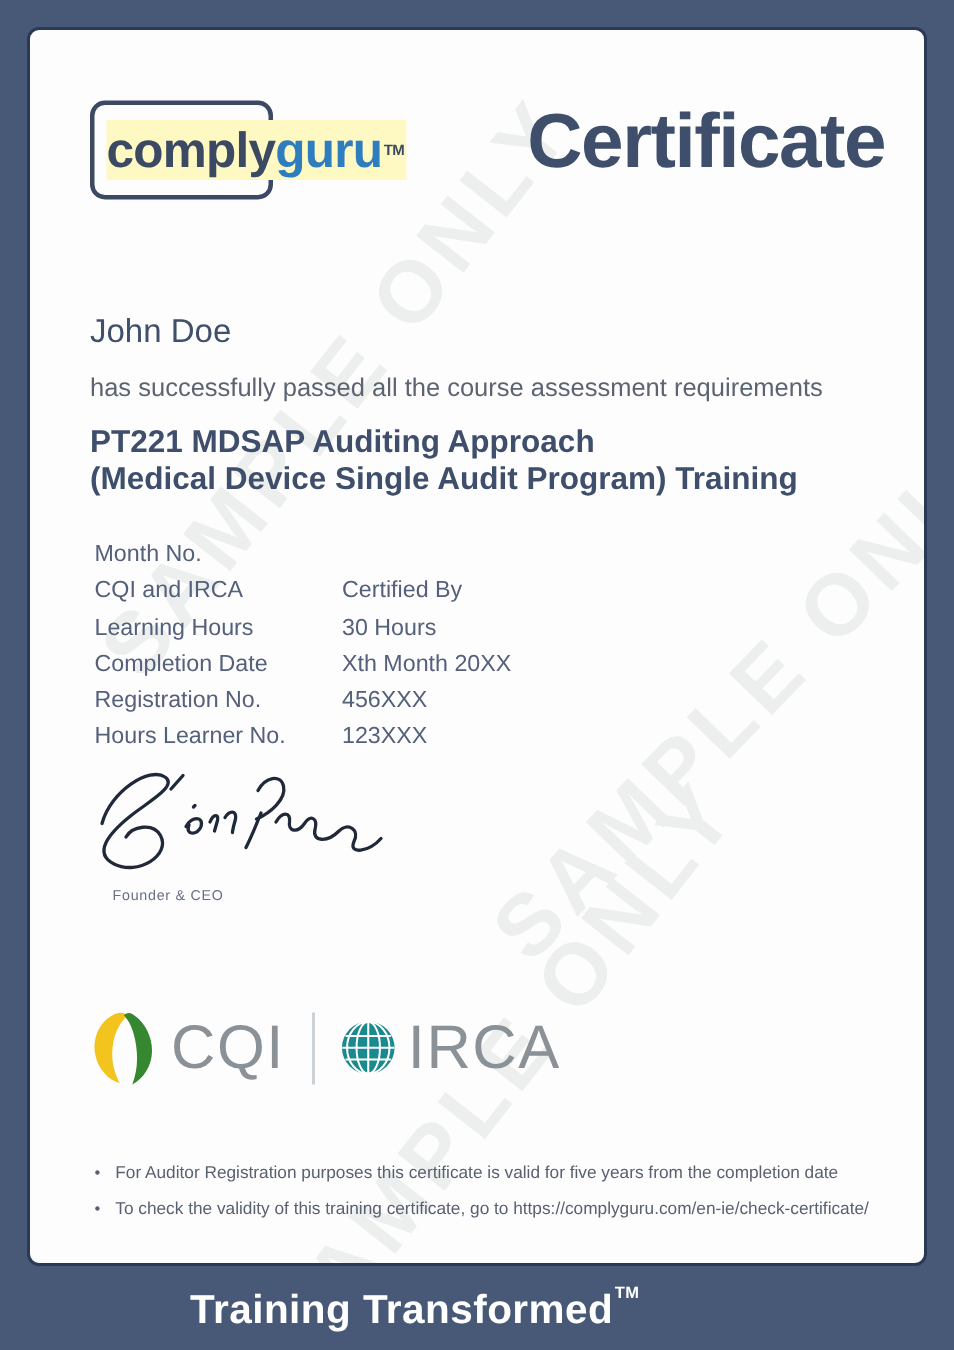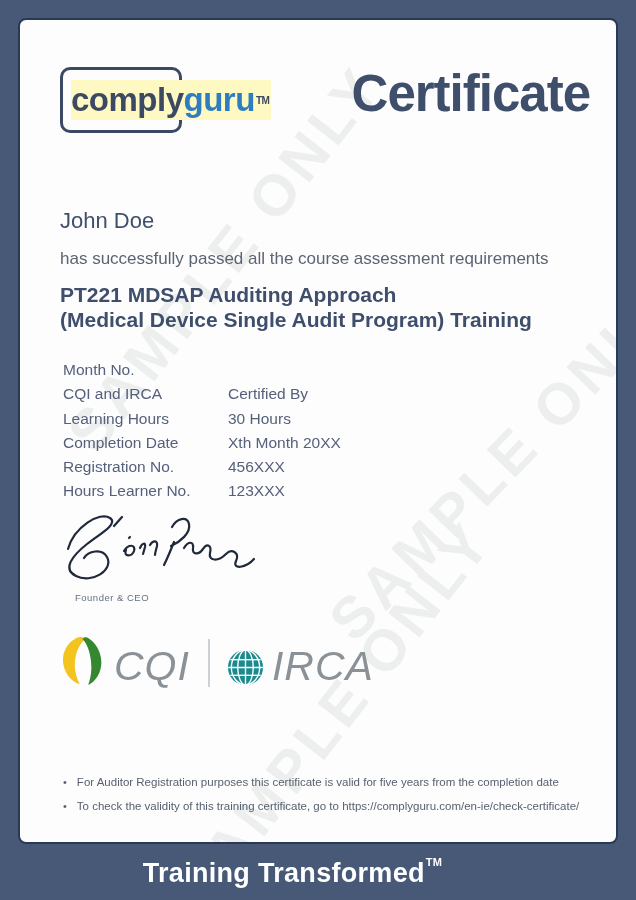--- a/index.html
+++ b/index.html
@@ -62,35 +62,35 @@
   .details { position:absolute; left:43px; top:338px;
              font-size:15.5px; color:#55607a; }
   .detail-row { display:grid; grid-template-columns:165px auto; line-height:24.3px; }
 
   
   .signature { position:absolute; left:30px; top:477px; width:210px; height:100px; }
   .sig-caption { position:absolute; left:55px; top:572px; width:160px;
                  font-size:9.5px; color:#667080; letter-spacing:0.5px; }
 
   
-  .accreditation { position:absolute; left:40px; top:614px;
-                   display:flex; align-items:flex-end;font-style:italic; }
+  .accreditation { position:absolute; left:40px; top:652px;
+                   display:flex; align-items:center; }
   .cqi-mark  { width:47px; height:53px; }
   .logo-label { font-size:41px; font-weight:400; color:#8a9298;
                 letter-spacing:1px; margin-left:7px; line-height:1; }
   .logo-divider { width:2px; height:48px; background:#ccd1d6; margin:0 16px 0 18px; }
   .irca-globe { width:39px; height:39px; }
 
   
   .notes { position:absolute; left:43px; top:756px; font-size:11.5px; color:#58616f; }
   .note-item { display:flex; gap:10px; line-height:12px; margin-bottom:12px; }
   .note-bullet { font-size:11px; line-height:12px; }
 
   
-  .footer { position:absolute; left:16px; bottom:0; width:552px; height:54px;
+  .footer { position:absolute; left:0; bottom:0; width:552px; height:54px;
             display:flex; align-items:center; justify-content:center; }
   .footer-tagline { color:#fff; font-size:27px; font-weight:700; letter-spacing:0.3px; }
   .footer-tm { font-size:11px; font-weight:700; vertical-align:top;
                position:relative; top:-2px; left:1px; }
 </style>
 </head>
 <body>
 
 <div class="page">
   <div class="card">

